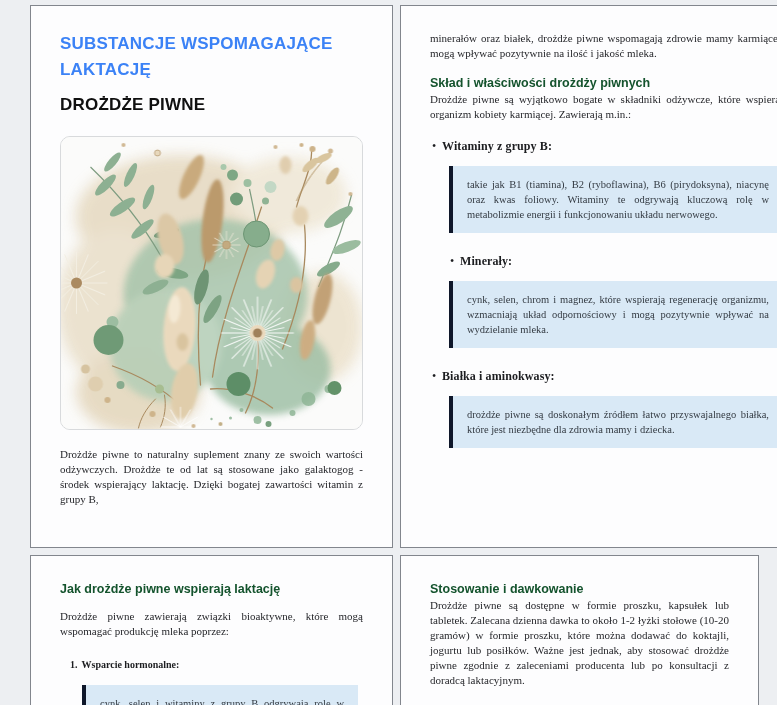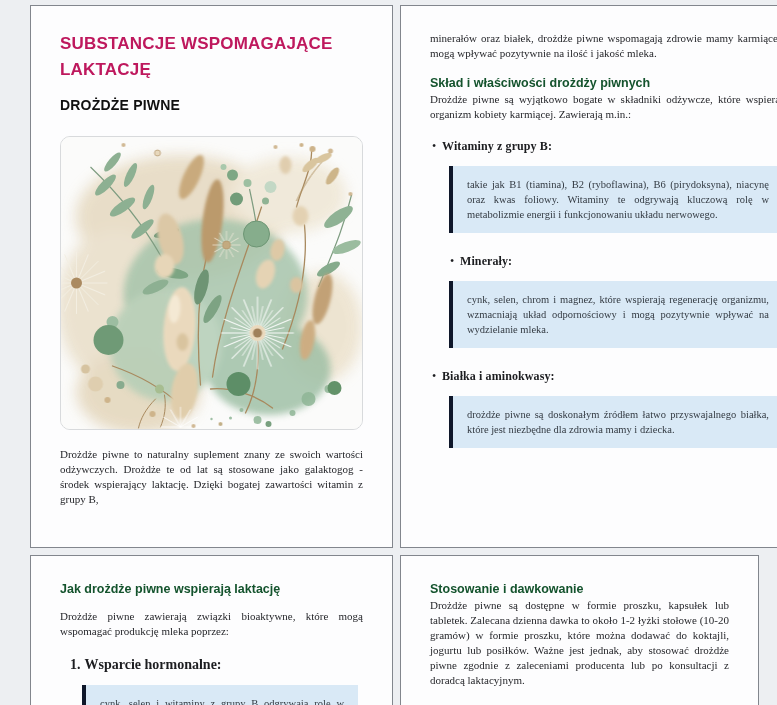--- a/index.html
+++ b/index.html
@@ -14,26 +14,26 @@
     box-sizing:border-box;overflow:hidden;
   }
   .p-tl{left:30px;top:5px;width:363px;height:543px;}
   .p-tr{left:400px;top:5px;width:418px;height:543px;}
   .p-bl{left:30px;top:555px;width:363px;height:400px;}
   .p-br{left:400px;top:555px;width:359px;height:400px;}
   .inner{padding:0 29px;position:relative;height:100%;box-sizing:border-box;}
 
   .doc-title{
     margin:25px 0 0;font-family:"Liberation Sans",sans-serif;
-    font-weight:700;font-size:17px;line-height:26px;color:#be185d;
+    font-weight:700;font-size:17px;line-height:26px;color:#3b82f6;
     letter-spacing:.2px;
   }
   .doc-subtitle{
     margin:15px 0 0;font-family:"Liberation Sans",sans-serif;
-    font-weight:700;font-size:14px;line-height:14px;color:#101010;
+    font-weight:700;font-size:17px;line-height:14px;color:#101010;
     letter-spacing:.2px;
   }
   .illus{
     margin-top:24px;height:292px;border:1px solid #d8dadc;border-radius:10px;
     overflow:hidden;background:#fafbfa;
   }
   .illus svg{display:block;width:100%;height:100%;}
 
   .body-par{
     margin:17px 0 0;font-size:11px;line-height:15px;color:#26272b;
@@ -42,21 +42,21 @@
   .sec-head{
     margin:14px 0 1px;font-family:"Liberation Sans",sans-serif;
     font-weight:700;font-size:12.5px;line-height:16px;color:#14532d;
   }
   .sec-head.first{margin-top:25px;}
   .intro{margin-top:25px;}
 
   .bullet-row{margin:16px 0 0 2px;font-size:12px;line-height:16px;color:#1c1d20;}
   .bullet-row .marker{display:inline-block;width:10px;color:#1c1d20;}
   .bullet-row b{letter-spacing:.1px;}
-  .num-row{margin:18px 0 0 10px;font-size:14px;line-height:16px;color:#1c1d20;}
+  .num-row{margin:18px 0 0 10px;font-size:10px;line-height:16px;color:#1c1d20;}
   .num-row .num{font-weight:700;margin-right:4px;}
 
   .info-box{
     margin:12px 5px 0 19px;background:#d9e9f6;border-left:4px solid #0f172a;
     padding:11px 14px;font-size:10.5px;line-height:15px;color:#333a42;
     text-align:justify;
   }
   .info-box.deep{margin-left:22px;}
 </style>
 </head>

